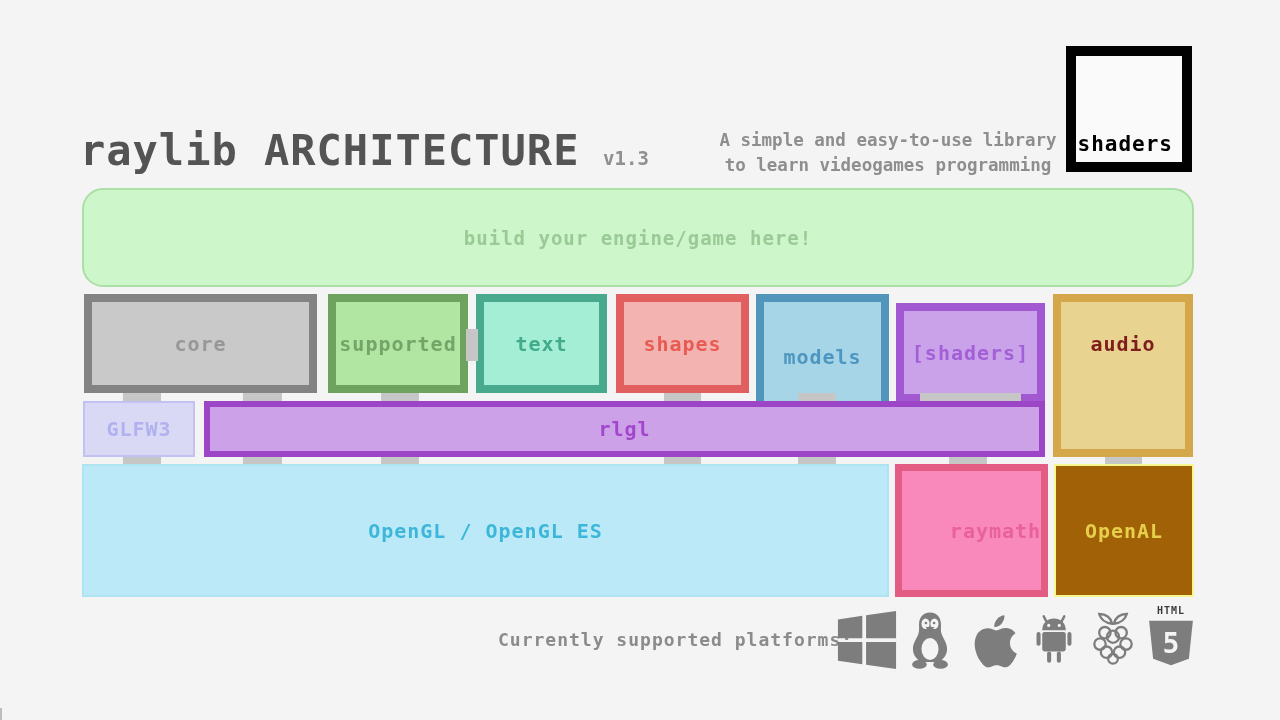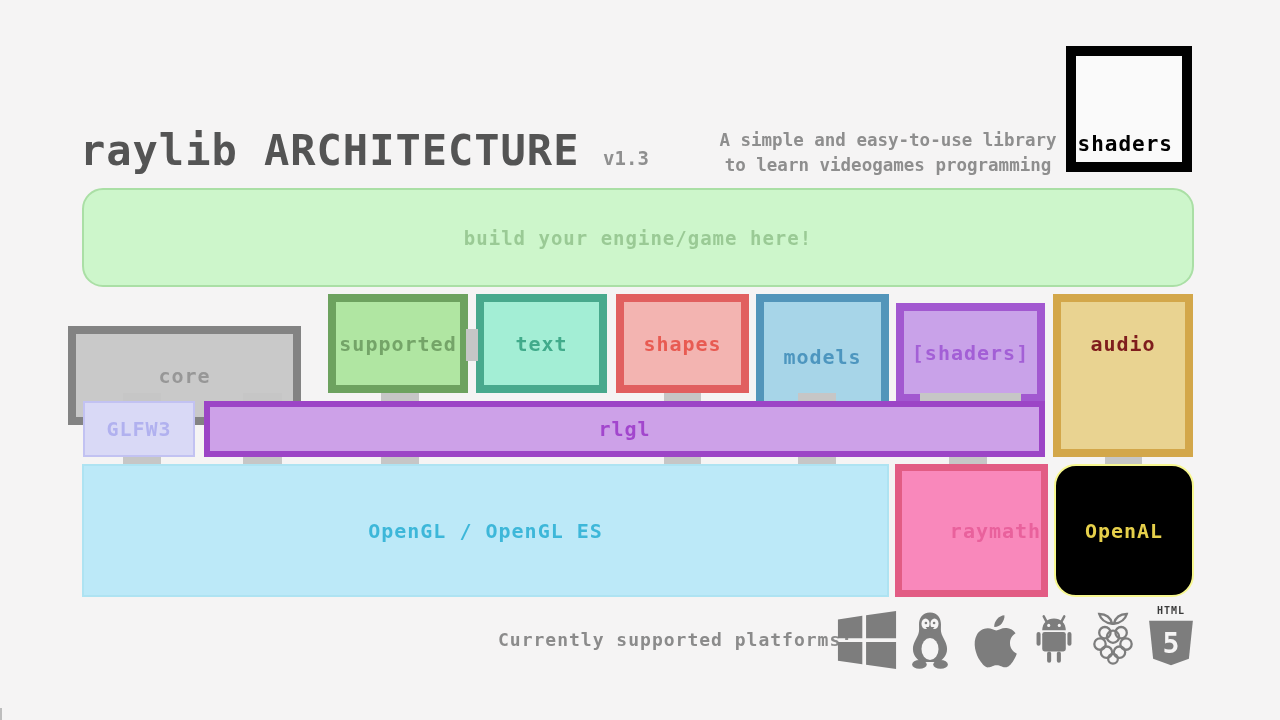--- a/index.html
+++ b/index.html
@@ -15,21 +15,21 @@
              font-size:17.5px; font-weight:bold; color:#8e8e8e; line-height:25px; white-space:nowrap; }
   .logo { position:absolute; left:1066px; top:46px; width:126px; height:126px;
           background:#fafafa; border:10px solid #010101; }
   .logo-text { position:absolute; right:9px; bottom:6px; font-size:21px; font-weight:bold; color:#010101; letter-spacing:1px; }
 
   
   .box { position:absolute; display:flex; align-items:center; justify-content:center;
          font-weight:bold; font-size:20px; letter-spacing:1px; border-style:solid; }
   .engine-box { left:82px; top:188px; width:1112px; height:99px; border-width:2px; font-size:19px; }
 
-  .core     { left:68px;  top:294px; width:233px; height:99px; border-width:8px;margin-top:32px; }
+  .core     { left:84px;  top:294px; width:233px; height:99px; border-width:8px; }
   .textures { left:328px; top:294px; width:140px; height:99px; border-width:8px; }
   .textbox  { left:476px; top:294px; width:131px; height:99px; border-width:8px; }
   .shapes   { left:616px; top:294px; width:133px; height:99px; border-width:8px; }
   .models   { left:756px; top:294px; width:133px; height:125px; border-width:8px; }
   .shaders  { left:896px; top:303px; width:149px; height:99px; border-width:8px; }
   .audio    { left:1053px; top:294px; width:140px; height:163px; border-width:8px; align-items:flex-start; }
   .audio .audio-label { height:83px; display:flex; align-items:center; }
 
   .glfw3    { left:83px;  top:401px; width:112px; height:56px; border-width:2px; }
   .rlgl     { left:204px; top:401px; width:841px; height:56px; border-width:6px; }
@@ -113,21 +113,21 @@
   <div class="box rlgl" style="border-color: rgb(156, 69, 198); background-color: rgb(205, 161, 232); color: rgb(162, 70, 205);">
     <span>rlgl</span>
   </div>
 
   <div class="box opengl" style="border-color: rgb(174, 227, 242); background-color: rgb(188, 233, 248); color: rgb(61, 183, 217);">
     <span>OpenGL / OpenGL ES</span>
   </div>
   <div class="box raymath" style="border-color: rgb(226, 92, 132); background-color: rgb(249, 136, 187); color: rgb(233, 97, 156);">
     <span>raymath</span>
   </div>
-  <div class="box openal" style="border-color: rgb(247, 247, 143); background-color: #000000; color: rgb(230, 208, 75); border-radius: 22px;">
+  <div class="box openal" style="border-color: rgb(247, 247, 143); background-color: #a16207; color: rgb(230, 208, 75);">
     <span>OpenAL</span>
   </div>
 
   <div class="tab u u1"></div>
   <div class="tab u u2"></div>
   <div class="tab u u3"></div>
   <div class="tab u u4"></div>
   <div class="tab u u5"></div>
   <div class="tab u u6"></div>
   <div class="tab h"></div>

